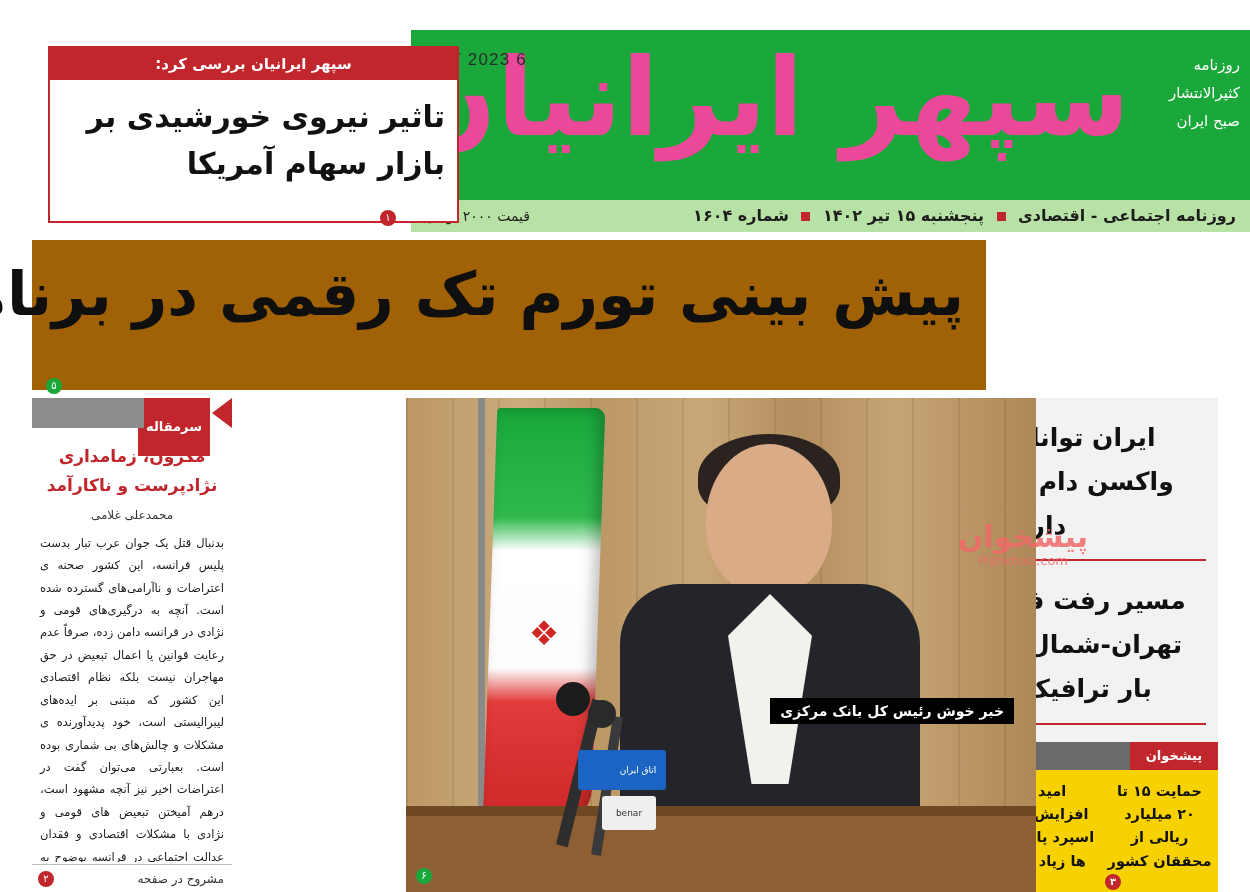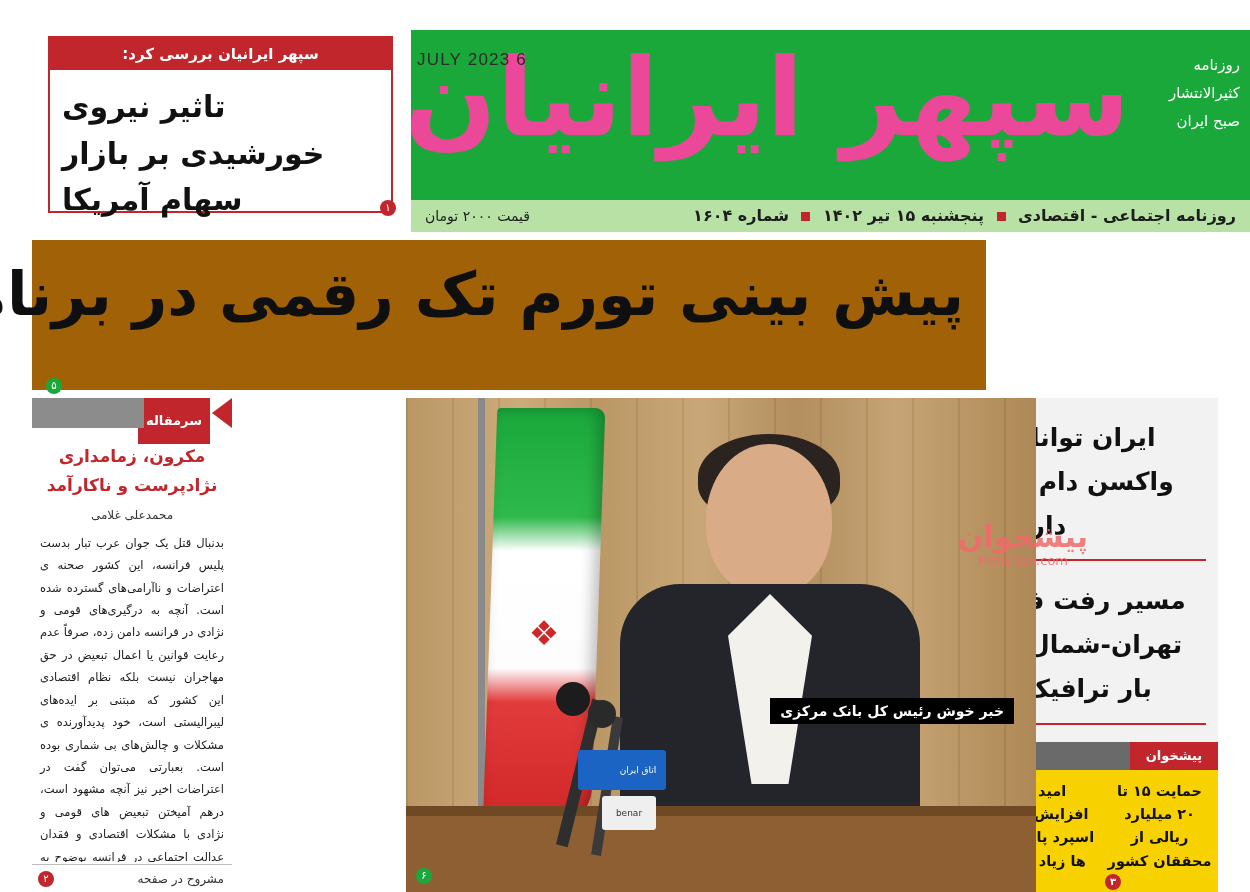--- a/index.html
+++ b/index.html
@@ -44,29 +44,29 @@
     font-size:16px;color:#1d1d1d;direction:rtl;font-weight:bold;
   }
   .strip-left{
     position:absolute;left:14px;top:0;height:24px;line-height:32px;
     font-size:14px;color:#1d1d1d;direction:rtl;
   }
   .sq{display:inline-block;width:9px;height:9px;background:#c0262b;margin:0 7px;vertical-align:middle;}
 
   
   .topbox{
-    position:absolute;left:48px;top:36px;width:345px;height:177px;
+    position:absolute;left:48px;top:46px;width:411px;height:177px;
     border:2px solid #c0262b;background:#fff;box-sizing:border-box;
   }
   .topbox-head{
     height:32px;background:#c0262b;color:#fff;
     font-size:15px;font-weight:bold;text-align:center;line-height:32px;direction:rtl;
   }
   .topbox-body{
-    padding:14px 12px 0 12px;text-align:left;direction:rtl;
+    padding:14px 12px 0 12px;text-align:right;direction:rtl;
     font-size:30px;font-weight:bold;line-height:1.55;color:#111;
   }
   .badge{
     position:absolute;width:16px;height:16px;border-radius:50%;
     background:#c0262b;color:#fff;font-size:10px;line-height:16px;text-align:center;
     font-family:"DejaVu Sans",sans-serif;
   }
 
   
   .banner{
@@ -168,21 +168,21 @@
     position:absolute;left:32px;top:398px;width:200px;height:494px;background:#fff;
   }
   .edit-head{position:relative;height:30px;}
   .edit-tri{
     position:absolute;right:0;top:0;width:0;height:0;
     border-top:15px solid transparent;border-bottom:15px solid transparent;
     border-right:20px solid #c0262b;
   }
   .edit-label{
     position:absolute;right:22px;top:0;height:30px;line-height:30px;
-    background:#c0262b;color:#fff;font-size:13px;padding:8px 8px;direction:rtl;font-weight:bold;
+    background:#c0262b;color:#fff;font-size:13px;padding:14px 8px;direction:rtl;font-weight:bold;
   }
   .edit-gray{position:absolute;right:88px;top:0;width:112px;height:30px;background:#8c8c8c;}
   .edit-title{
     margin-top:14px;text-align:center;direction:rtl;color:#c0262b;
     font-size:17px;font-weight:bold;line-height:1.7;
   }
   .edit-author{margin-top:8px;text-align:center;direction:rtl;font-size:12px;color:#333;}
   .edit-body{
     margin-top:10px;padding:0 8px;text-align:justify;direction:rtl;
     font-size:11.5px;line-height:1.95;color:#1b1b1b;

